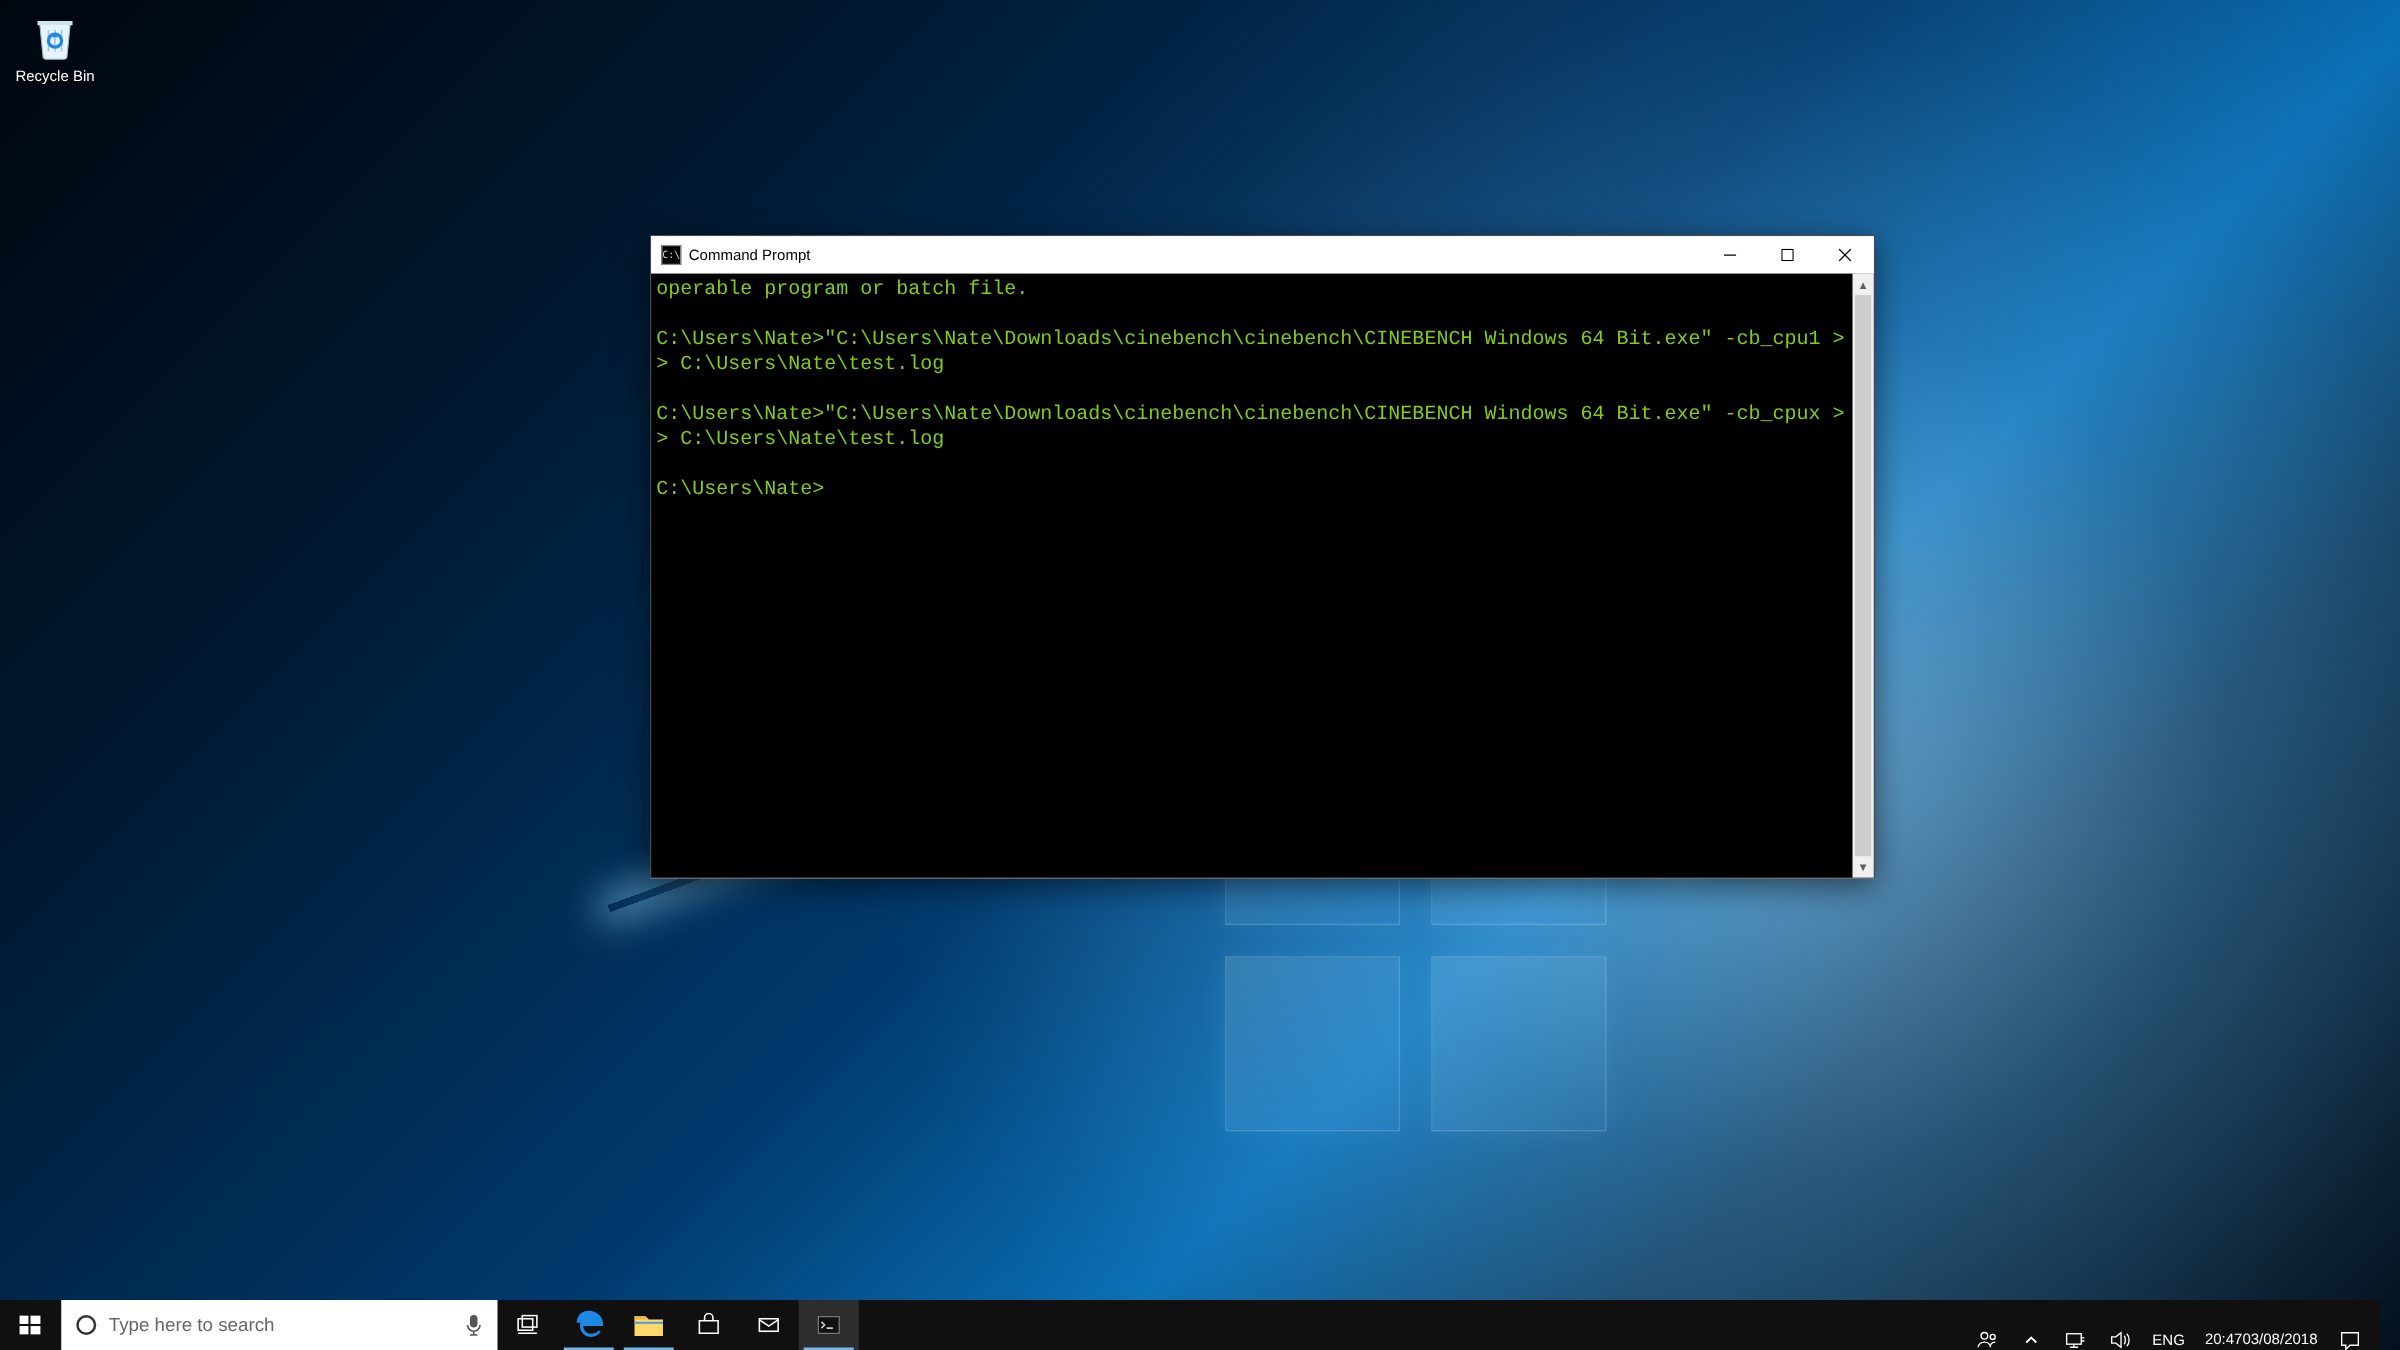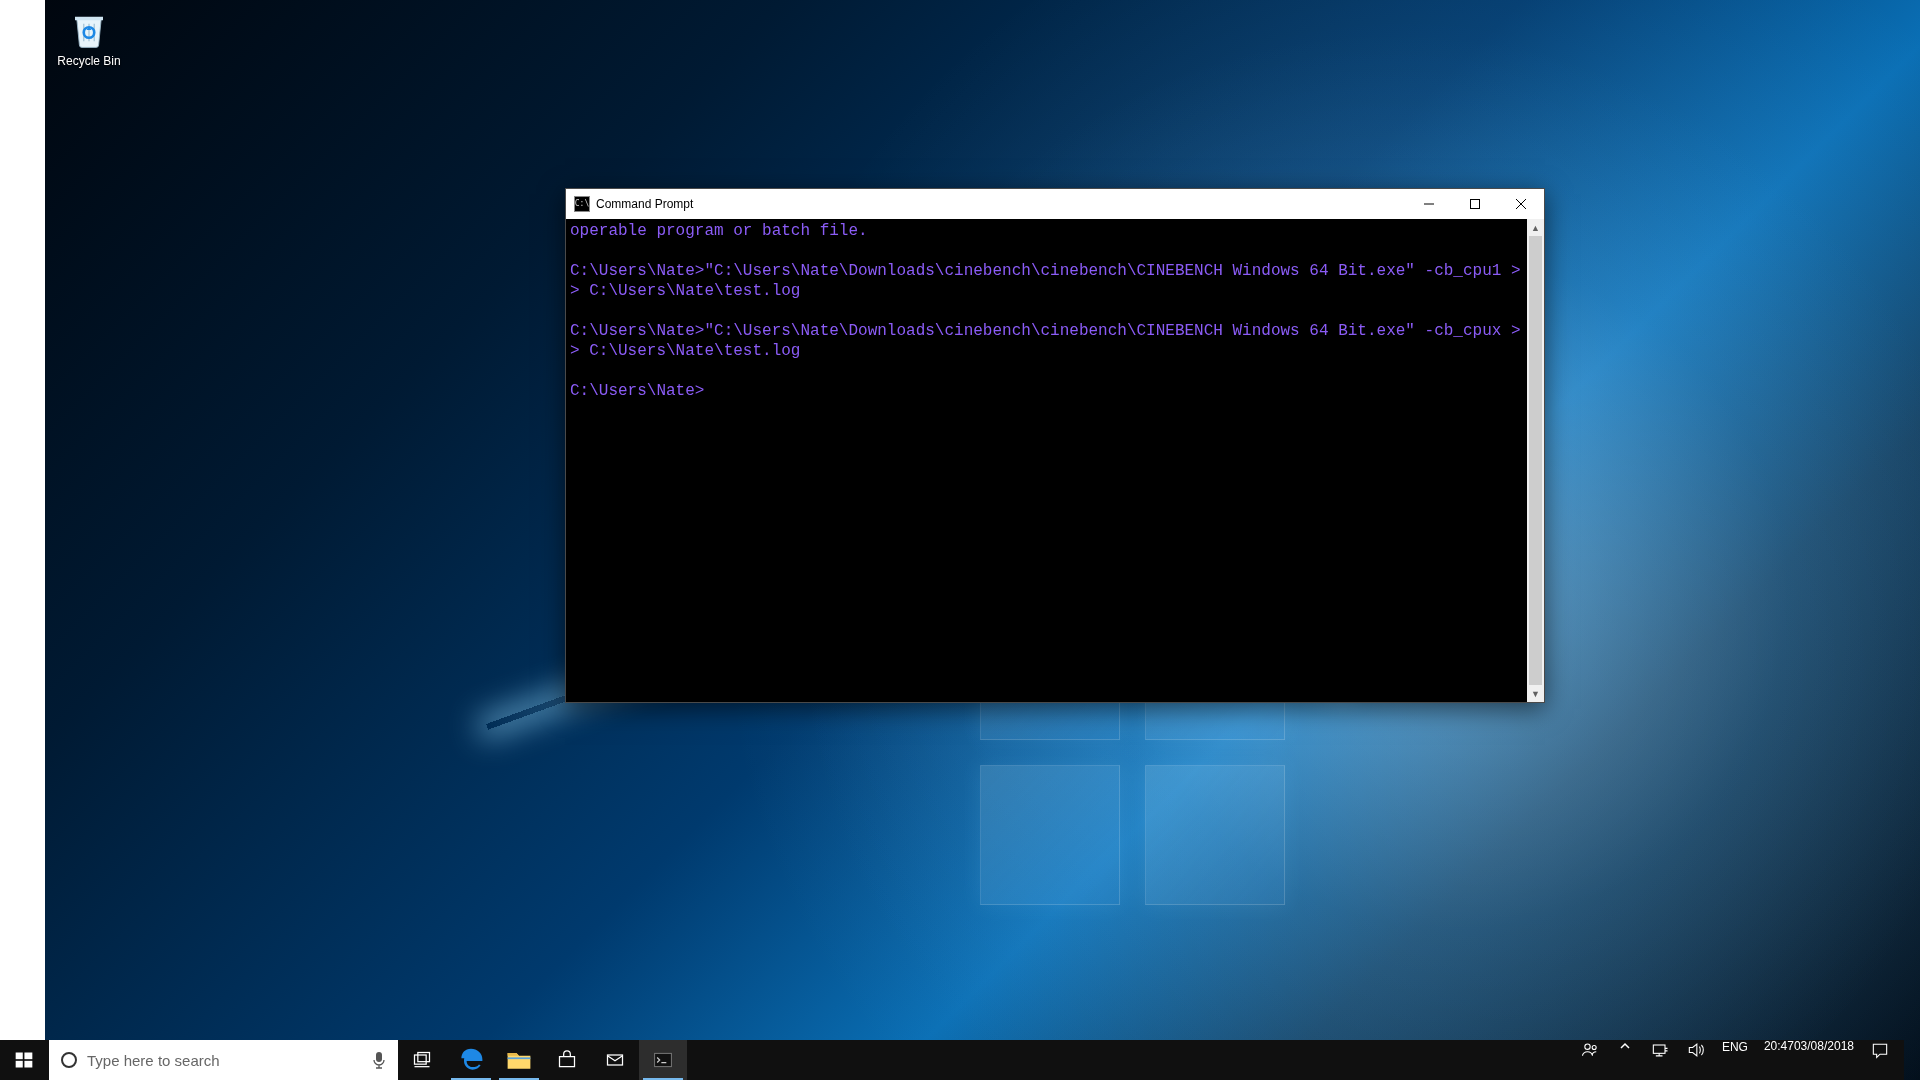--- a/index.html
+++ b/index.html
@@ -5,21 +5,20 @@
   * { margin: 0; padding: 0; box-sizing: border-box; }
   html, body { width: 1920px; height: 1080px; overflow: hidden; font-family: "Segoe UI", Tahoma, sans-serif; }
   
   
   .desktop {
     position: absolute; inset: 0;
     background:
       radial-gradient(circle at 75% 55%, rgba(255,255,255,0.30) 0%, rgba(170,220,255,0.12) 22%, rgba(0,0,0,0) 48%),
       radial-gradient(circle at 72% 58%, rgba(90,190,255,0.25) 0%, rgba(0,0,0,0) 40%),
       linear-gradient(135deg, #00060e 0%, #001a33 25%, #003a6e 50%, #0a6fb5 65%, #0e3a5c 78%, #000c18 100%);
-    margin-left: 45px;
   }
   .logo-panes { position:absolute; right:620px; top:250px; width:320px; height:320px; opacity:.35; filter:blur(.3px); }
   .logo-panes2 { position:absolute; right:620px; top:600px; width:320px; height:320px; opacity:.30; }
   .pane { position:absolute; background:linear-gradient(135deg, rgba(200,240,255,.55), rgba(90,180,255,.35)); border:1px solid rgba(255,255,255,.5); box-shadow:0 0 20px rgba(130,210,255,.4); }
   .p1{left:0;top:0;width:140px;height:140px;} .p2{left:165px;top:0;width:140px;height:140px;}
   .p3{left:0;top:165px;width:140px;height:140px;} .p4{left:165px;top:165px;width:140px;height:140px;}
   .beam{position:absolute;right:560px;top:570px;width:900px;height:6px;background:linear-gradient(90deg, rgba(255,255,255,0) 0%, rgba(200,240,255,.9) 60%, rgba(255,255,255,1) 100%);transform:rotate(-20deg);box-shadow:0 0 30px 8px rgba(150,220,255,.6);}
   .beam2{position:absolute;right:560px;top:600px;width:700px;height:4px;background:linear-gradient(90deg, rgba(255,255,255,0) 0%, rgba(200,240,255,.7) 70%, rgba(255,255,255,.9) 100%);transform:rotate(15deg);box-shadow:0 0 20px 6px rgba(150,220,255,.4);}
 
   
@@ -38,21 +37,21 @@
     height:30px; background:#fff; display:flex; align-items:center; color:#000;
     font-size:12px; user-select:none;
   }
   .titlebar .app-icon { width:16px; height:16px; margin:0 6px 0 8px; background:#000; border:1px solid #888; display:flex;align-items:center;justify-content:center;color:#ccc;font:8px/1 monospace;}
   .titlebar .title { flex:0 0 auto; }
   .titlebar .spacer { flex:1; }
   .winbtn { width:46px; height:30px; display:flex; align-items:center; justify-content:center; cursor:pointer; }
   .winbtn svg { width:10px; height:10px; }
   .cmd-body-wrap { flex:1; display:flex; background:#0c0c0c; }
   .cmd-body {
-    flex:1; background:#000; color:#8b5cf6; font:16px/1.25 Consolas, "Courier New", monospace;
+    flex:1; background:#000; color:#84cc16; font:16px/1.25 Consolas, "Courier New", monospace;
     padding:2px 4px; white-space:pre-wrap; word-break:break-all; overflow:hidden;
   }
   .cmd-scroll { width:17px; background:#f0f0f0; position:relative; }
   .cmd-scroll .arrow { position:absolute; left:0; width:17px; height:17px; display:flex;align-items:center;justify-content:center; color:#606060; font-size:9px; cursor:pointer;}
   .cmd-scroll .arrow.up{top:0;} .cmd-scroll .arrow.down{bottom:0;}
   .cmd-scroll .thumb { position:absolute; left:2px; right:2px; top:17px; bottom:17px; background:#cdcdcd; }
 
   
   .taskbar {
     position:absolute; left:0; right:16px; bottom:0; height:40px;
@@ -62,21 +61,21 @@
   .tb-btn.active::after{content:"";position:absolute;left:4px;right:4px;bottom:0;height:2px;background:#76b9ed;}
   .tb-btn.running { background:rgba(255,255,255,.12); }
   .search-box {
     width:350px; background:#fff; color:#555; display:flex; align-items:center; gap:10px;
     padding:0 12px; cursor:text; border-left:1px solid #101010;
   }
   .search-box .circle{width:16px;height:16px;border:2px solid #333;border-radius:50%;}
   .search-box .txt{flex:1;font-size:15px;color:#666;}
   .search-box .mic{width:14px;height:18px;}
   .tb-sep{width:1px;background:rgba(255,255,255,.0);}
-  .tray { margin-left:auto; display:flex; align-items:flex-start; }
+  .tray { margin-left:auto; display:flex; align-items:center;margin-top:24px; }
   .tray .tb-btn{width:auto;min-width:34px;padding:0 8px;}
   .clock { display:flex; flex-direction:row; align-items:center; justify-content:center; line-height:1.15; font-size:12px; padding:0 8px; cursor:pointer;}
   .lang{font-size:12px;}
   .show-desktop{width:6px;border-left:1px solid rgba(255,255,255,.2);cursor:pointer;}
   
   .icon-svg{width:20px;height:20px;}
   .icon-svg-lg{width:28px;height:28px;}
 </style>
 </head>
 <body>

